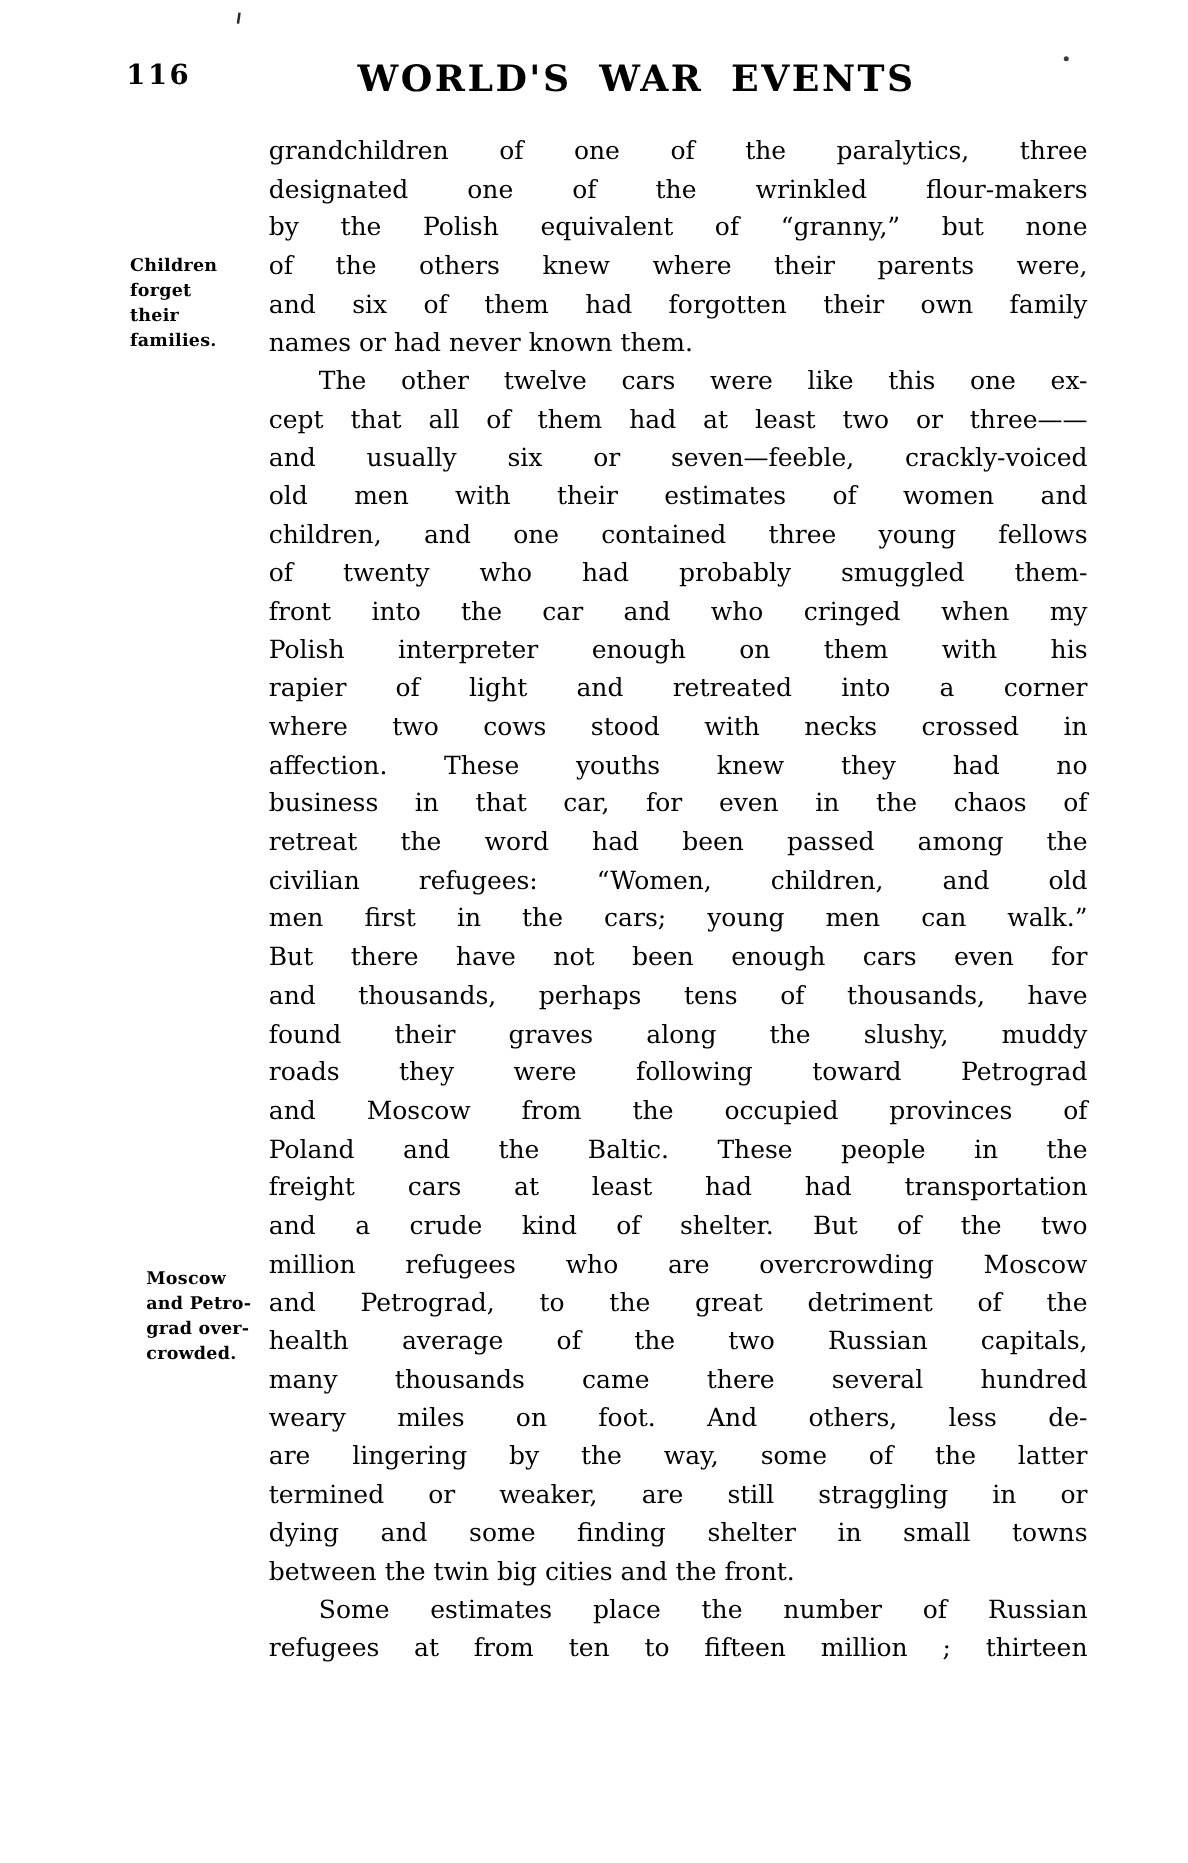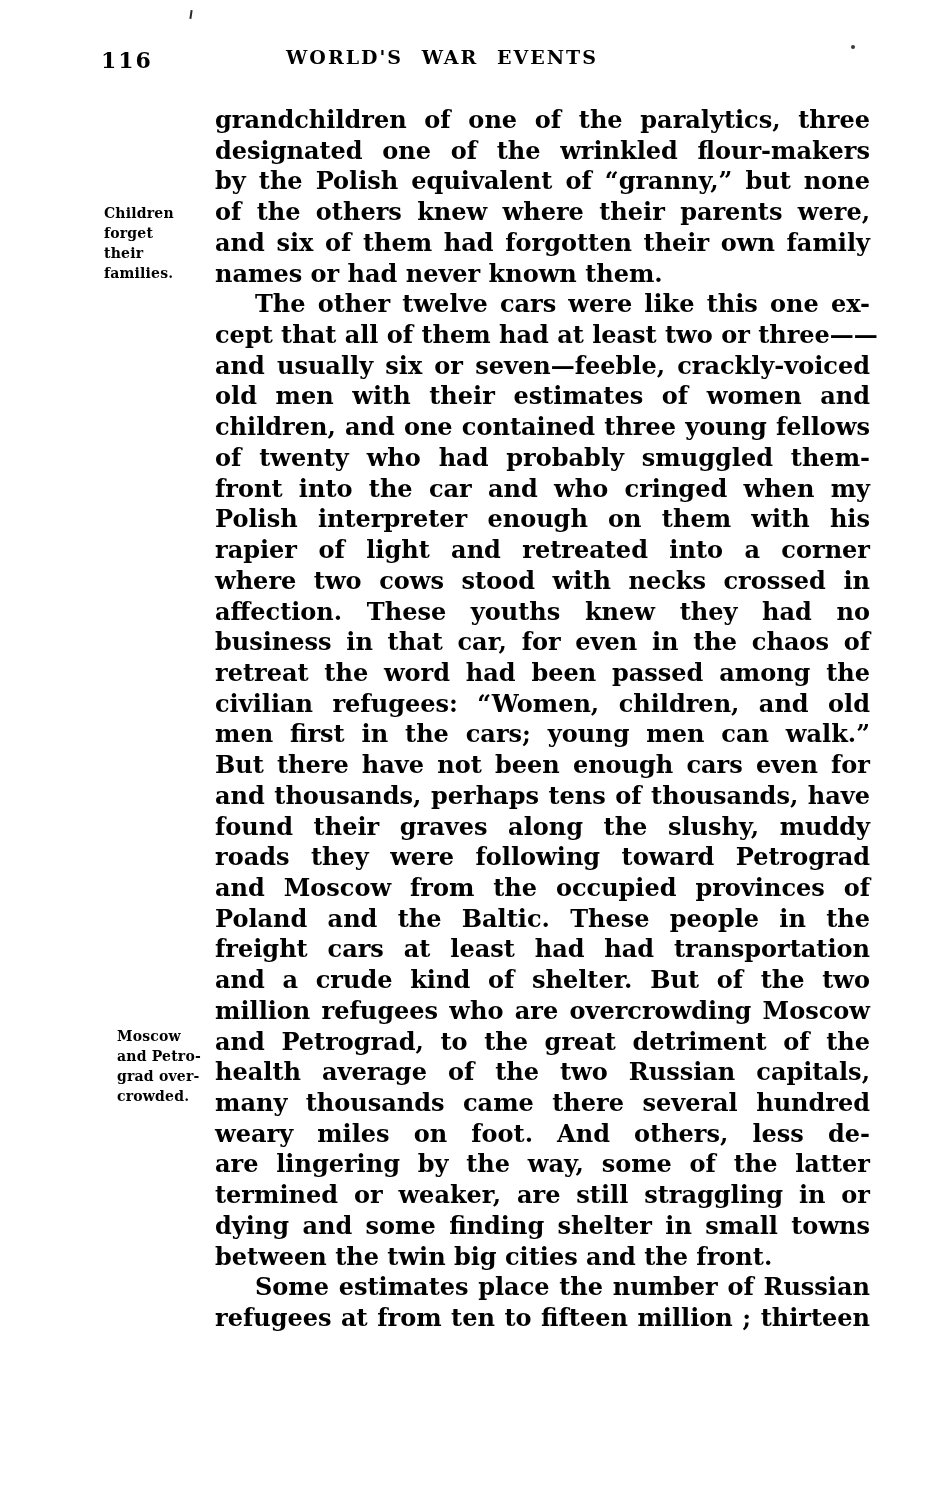--- a/index.html
+++ b/index.html
@@ -21,44 +21,44 @@
     left: 101px;
     top: 47px;
     font-size: 22px;
     font-weight: 700;
     letter-spacing: 2px;
   }
   #running-title {
     position: absolute;
     left: 286px;
     top: 46px;
-    font-size: 19px;
+    font-size: 29px;
     font-weight: 700;
     letter-spacing: 2px;
     word-spacing: 10px;
     white-space: nowrap;
   }
   .margin-note {
     position: absolute;
     width: 130px;
     font-size: 14px;
     font-weight: 700;
     line-height: 20px;
     letter-spacing: 0.2px;
     white-space: pre-line;
   }
   #margin-note-1 { left: 104px; top: 203px; }
-  #margin-note-2 { left: 117px; top: 1013px; margin-top: 13px; }
+  #margin-note-2 { left: 117px; top: 1013px; }
   #body-text {
     position: absolute;
     left: 215px;
     top: 105px;
     width: 655px;
-    font-size: 24px;
-    font-weight: 700;
+    font-size: 20px;
+    font-weight: 400;
   }
   .line {
     height: 30.72px;
     line-height: 30.72px;
     text-align: justify;
     text-align-last: justify;
     white-space: nowrap;
   }
   .line.end {
     text-align-last: left;

